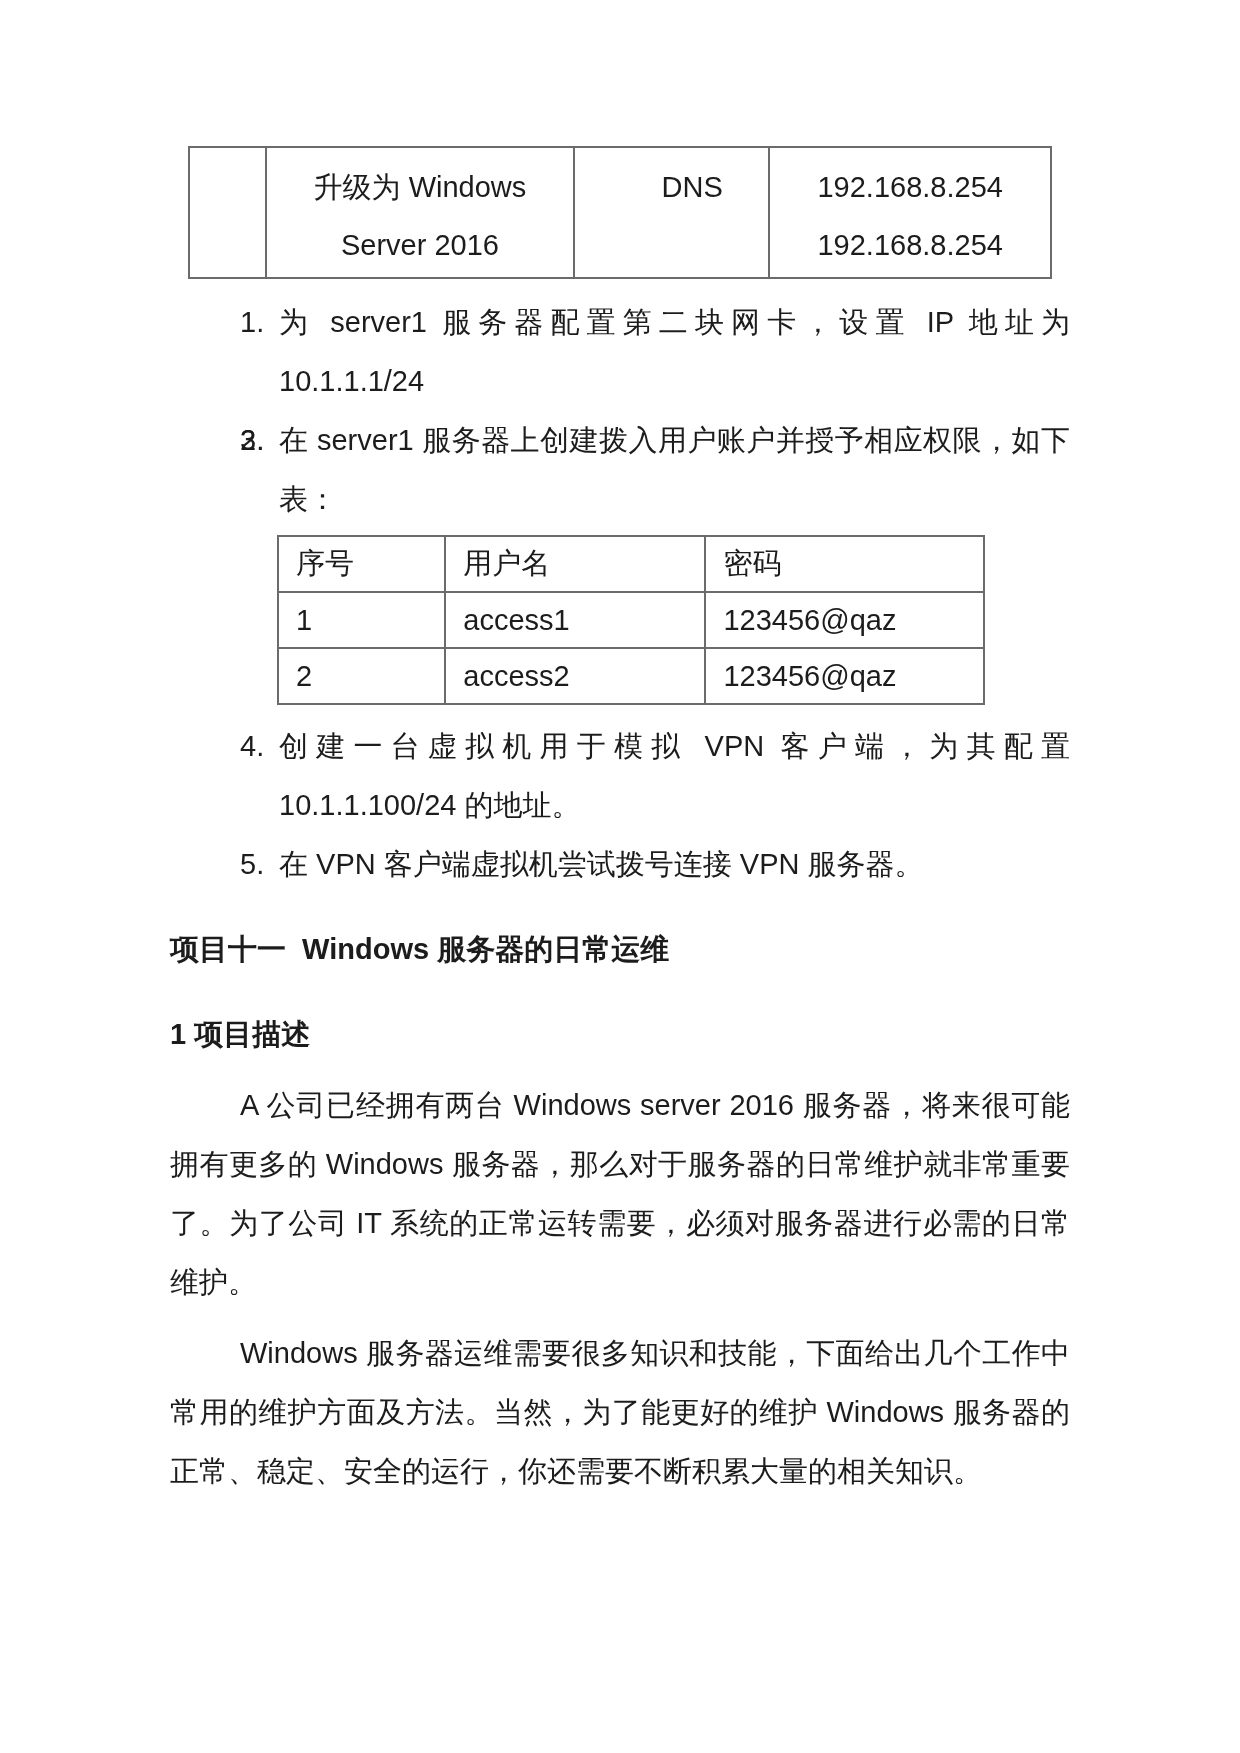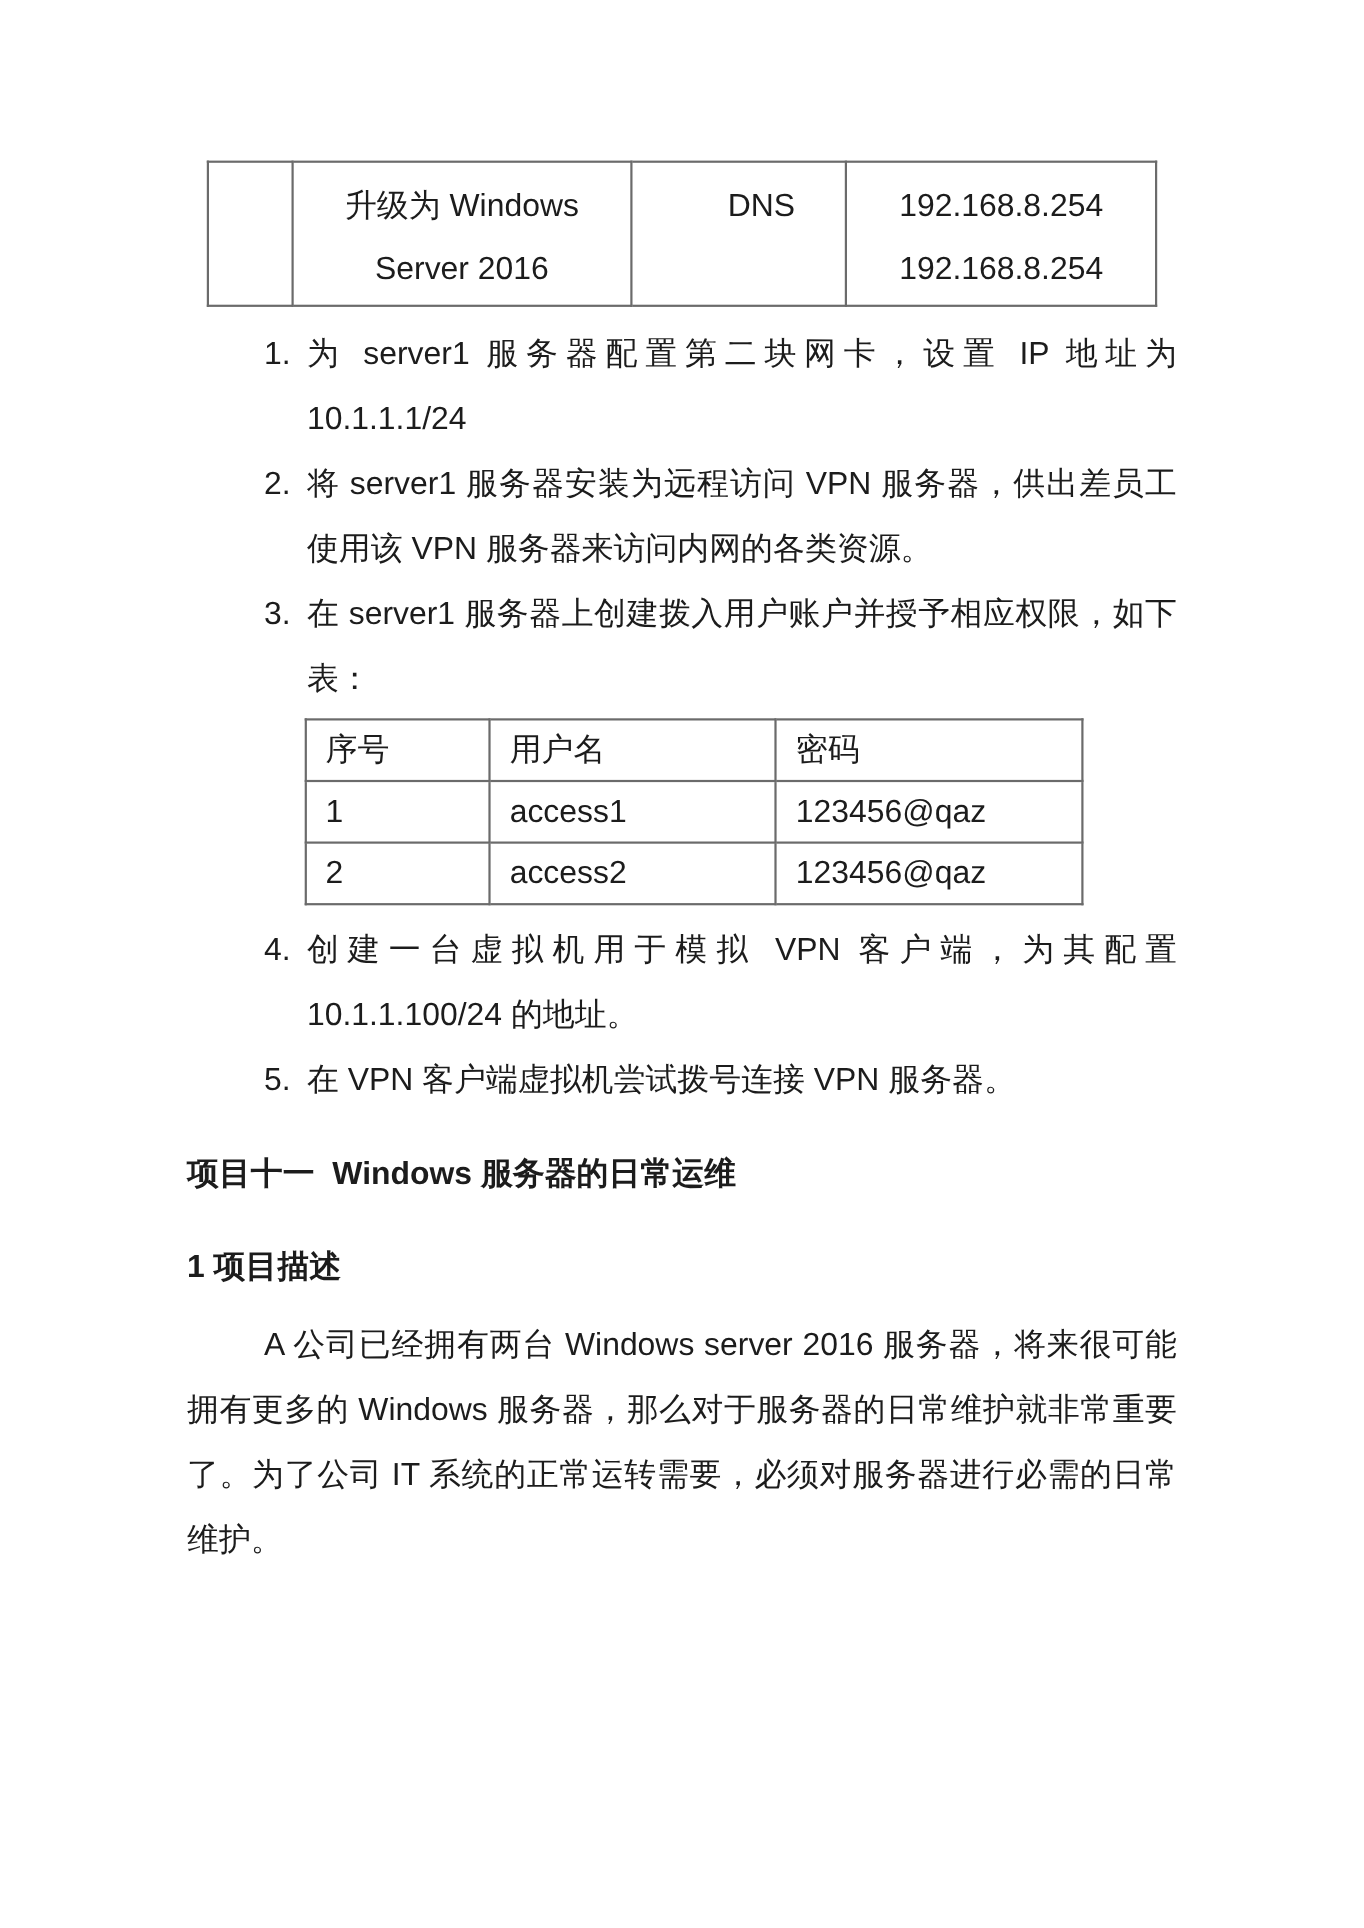--- a/index.html
+++ b/index.html
@@ -112,21 +112,20 @@
   </tbody>
     </table>
 
   <div class="li first">
     <span class="num">1.</span>
     <span>为 server1 服务器配置第二块网卡，设置 IP 地址为 10.1.1.1/24</span>
   </div>
 
   <div class="li">
     <span class="num">2.</span>
-    <span>将 server1 服务器安装为远程访问 VPN 服务器，供出差员工使用该 VPN 服务器来访问内网的各类资源。</span>
   </div>
 
   <div class="li">
     <span class="num">3.</span>
     <span>在 server1 服务器上创建拨入用户账户并授予相应权限，如下表：</span>
   </div>
 
   <table class="t2">
     <tbody>
         <tr>
@@ -155,14 +154,15 @@
   <div class="li">
     <span class="num">5.</span>
     <span>在 VPN 客户端虚拟机尝试拨号连接 VPN 服务器。</span>
   </div>
 
   <div class="h-title">项目十一  Windows 服务器的日常运维</div>
 
   <div class="h-sub">1 项目描述</div>
   <p class="body">A 公司已经拥有两台 Windows server 2016 服务器，将来很可能拥有更多的 Windows 服务器，那么对于服务器的日常维护就非常重要了。为了公司 IT 系统的正常运转需要，必须对服务器进行必需的日常维护。</p>
 
+  <p class="body">Windows 服务器运维需要很多知识和技能，下面给出几个工作中常用的维护方面及方法。当然，为了能更好的维护 Windows 服务器的正常、稳定、安全的运行，你还需要不断积累大量的相关知识。</p>
 
 </div>
 
 </body></html>

